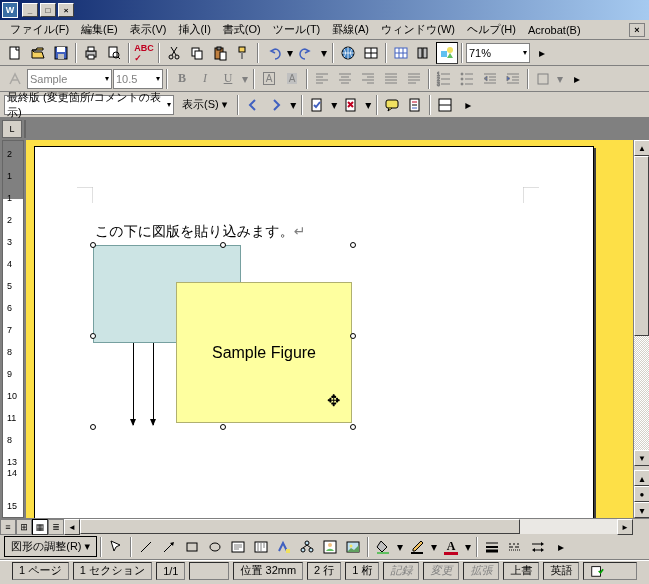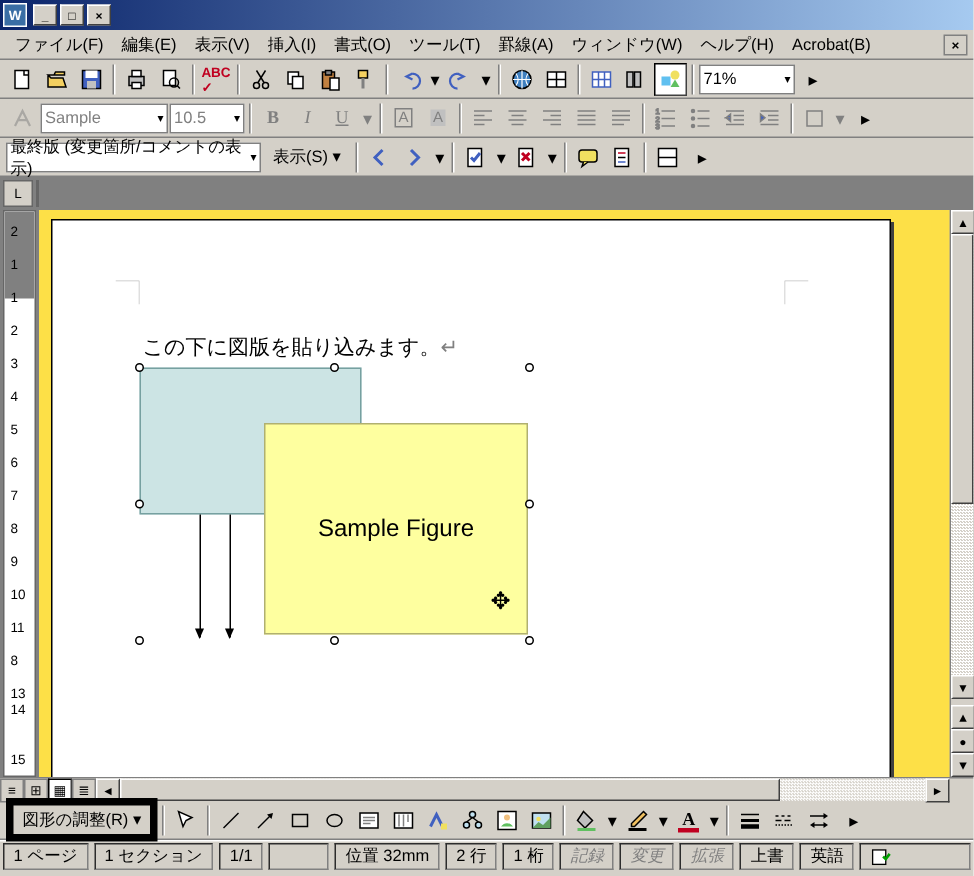--- a/index.html
+++ b/index.html
@@ -33,21 +33,21 @@
   .arrow { position:absolute; background:#000; width:1px; }
   .arrow::after { content:''; position:absolute; bottom:-1px; left:-3px; border-left:3.5px solid transparent; border-right:3.5px solid transparent; border-top:7px solid #000; }
   .handle { position:absolute; width:6px; height:6px; background:#fff; border:1px solid #000; border-radius:50%; }
   .move-cursor { position:absolute; font-size:16px; }
   .sb-v { width:16px; background:#d4d0c8; border-left:1px solid #808080; display:flex; flex-direction:column; }
   .sb-btn { width:16px; height:16px; background:#d4d0c8; border:1px solid #fff; border-right-color:#404040; border-bottom-color:#404040; font-size:8px; display:flex; align-items:center; justify-content:center; cursor:pointer; }
   .sb-track { flex:1; background:repeating-conic-gradient(#d4d0c8 0 25%,#fff 0 50%) 0/2px 2px; }
   .sb-h-row { display:flex; height:16px; background:#d4d0c8; border-top:1px solid #808080; }
   .view-btn { width:16px; height:16px; border:1px solid #808080; font-size:9px; display:flex; align-items:center; justify-content:center; cursor:pointer; background:#d4d0c8; }
   .view-btn.active { background:#fff; border:1px inset #404040; }
-  .statusbar { height:20px; background:#d4d0c8; border-top:1px solid #fff; display:flex; align-items:center; padding:0 2px; gap:4px; font-size:11px; }
+  .statusbar { height:20px; background:#d4d0c8; border-top:1px solid #fff; display:flex; align-items:center; padding:0 12px; gap:4px; font-size:11px; }
   .status-cell { border:1px inset #808080; padding:2px 6px; height:18px; display:flex; align-items:center; }
   .status-cell.dis { color:#808080;font-style:italic; }
   .tb-svg { width:16px; height:16px; }
 </style>
 </head>
 <body>
 
 <div class="titlebar">
   <div class="title-icon">W</div>
   <div class="win-btns">
@@ -464,21 +464,21 @@
   <div class="view-btn">≣</div>
   <div class="sb-btn">◄</div>
   <div class="sb-track" style="flex:1;display:flex;">
       <div style="width:440px;height:100%;background:#d4d0c8;border:1px solid #fff;border-right-color:#404040;border-bottom-color:#404040;"></div>
     </div>
   <div class="sb-btn">►</div>
   <div style="width:16px;"></div>
 </div>
 
 <div class="toolbar">
-  <div class="menu-item" style="border:5px solid #000000;"><span>図形の調整(R)</span> ▾</div>
+  <div class="menu-item" style="border:1px solid #000000;"><span>図形の調整(R)</span> ▾</div>
   <div class="tb-sep"></div>
   <div class="tb-btn">
       <svg class="tb-svg" viewBox="0 0 16 16">
         <path d="M3 2l3 10 2-4 4-2z" fill="#fff" stroke="#000"></path>
       </svg>
     </div>
   <div class="tb-sep"></div>
   <div class="tb-btn">
       <svg class="tb-svg" viewBox="0 0 16 16">
         <line x1="3" y1="13" x2="13" y2="3" stroke="#000"></line>

